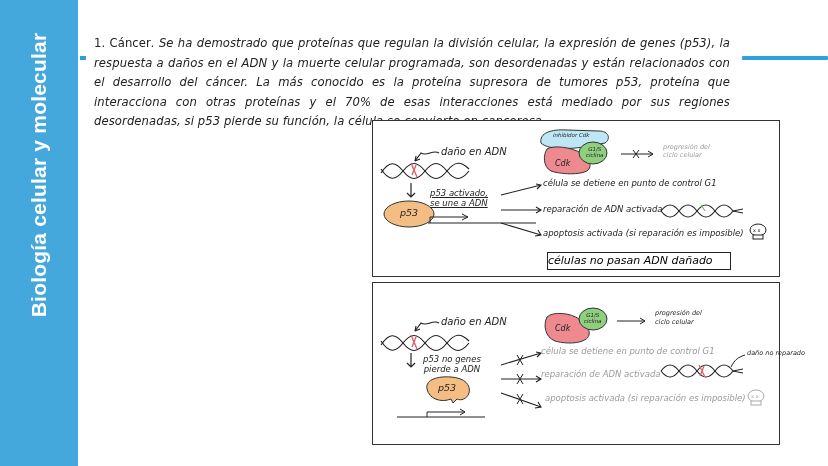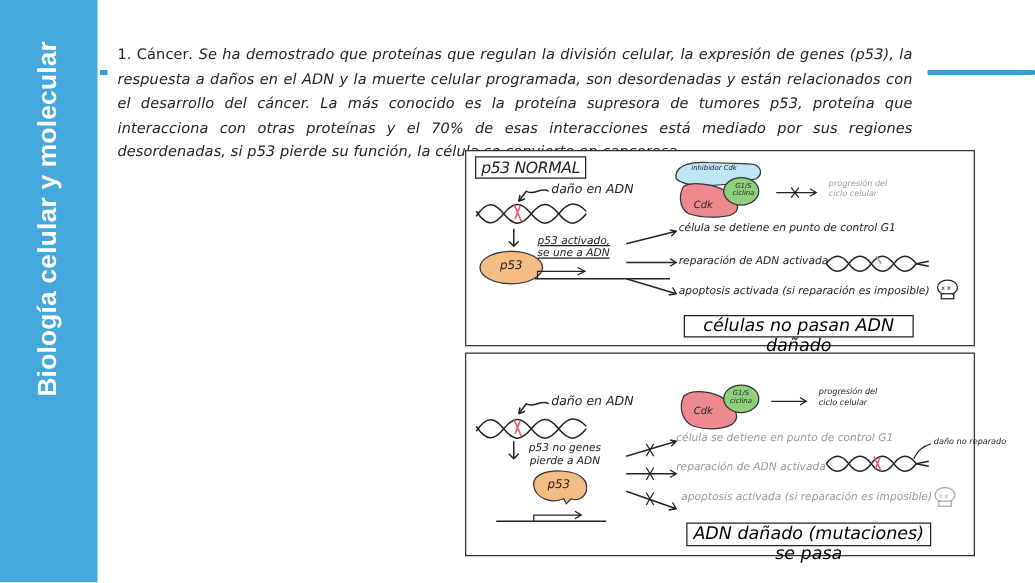--- a/index.html
+++ b/index.html
@@ -11,39 +11,38 @@
   .body-text { position:absolute; left:94px; top:34px; width:636px; font-family:"DejaVu Sans", sans-serif; font-style:oblique; font-size:11.6px; line-height:19.6px; color:#222; text-align:justify; letter-spacing:0.1px; }
   .body-text b { font-style:normal; font-weight:normal; }
   .panel { position:absolute; left:372px; width:408px; border:1.5px solid #333; background:#fff; box-sizing:border-box; }
   .panel1 { top:120px; height:157px; }
   .panel2 { top:282px; height:163px; }
   .hand { font-family:"DejaVu Sans", sans-serif; font-style:oblique; color:#222; position:absolute; white-space:nowrap; }
   .panel-title { position:absolute; left:7px; top:4px; border:1.5px solid #222; padding:0 4px; font-size:12.5px; font-style:oblique; line-height:16px; letter-spacing:-0.3px; }
   .grey { color:#9a9a9a; }
   .small { font-size:8.5px; }
   .tiny { font-size:5.5px; }
-  .outcome-box { position:absolute; border:1.3px solid #222; font-style:oblique; font-size:14px; line-height:16px; text-align:center; }
+  .outcome-box { position:absolute; border:1.3px solid #222; font-style:oblique; font-size:11px; line-height:16px; }
   svg { position:absolute; overflow:visible; }
 </style>
 </head>
 <body>
 
 <div class="sidebar">
   <div class="sidebar-title">Biología celular y molecular</div>
 </div>
 
 <div class="bullet"></div>
 <div class="accent-line"></div>
 
 <div class="body-text">
   <b>1. Cáncer</b><span>. Se ha demostrado que proteínas que regulan la división celular, la expresión de genes (p53), la respuesta a daños en el ADN y la muerte celular programada, son desordenadas y están relacionados con el desarrollo del cáncer. La más conocido es la proteína supresora de tumores p53, proteína que interacciona con otras proteínas y el 70% de esas interacciones está mediado por sus regiones desordenadas, si p53 pierde su función, la célula se convierte en cancerosa.</span>
 </div>
 
 <div class="panel panel1">
-  <div class="panel-title hand">p53 NORMAL</div>
 
   <div class="hand small" style="left:68px;top:25px;font-size:10px;">daño en ADN</div>
   <svg style="left:0;top:0" width="408" height="157">
     <path d="M66,32 C60,28 54,36 48,32 L42,40" fill="none" stroke="#222" stroke-width="1.2"></path>
     <path d="M42,40 l1,-5 M42,40 l5,-2" stroke="#222" stroke-width="1.2" fill="none"></path>
   </svg>
 
   <svg style="left:8px;top:38px" width="95" height="22">
     <path d="M0,14 C8,2 14,2 22,12 C30,22 36,22 44,12 C52,2 58,2 66,12 C74,22 80,22 88,12" fill="none" stroke="#222" stroke-width="1.2"></path>
     <path d="M0,10 C8,22 14,22 22,12 C30,2 36,2 44,12 C52,22 58,22 66,12 C74,2 80,2 88,10" fill="none" stroke="#222" stroke-width="1.2"></path>
@@ -180,14 +179,13 @@
     <div>ciclina</div>
   </div>
   <svg style="left:244px;top:33px" width="32" height="10">
     <path d="M0,5 L28,5 M23,2 L28,5 L23,8" stroke="#222" stroke-width="1" fill="none"></path>
   </svg>
   <div class="hand" style="left:282px;top:26px;font-size:6.5px;line-height:9px;">
     <div>progresión del</div>
     <div>ciclo celular</div>
   </div>
 
-  <div class="outcome-box" style="left:176px;top:135px;width:194px;height:17px;">ADN dañado (mutaciones) se pasa</div>
 </div>
 
 </body></html>

